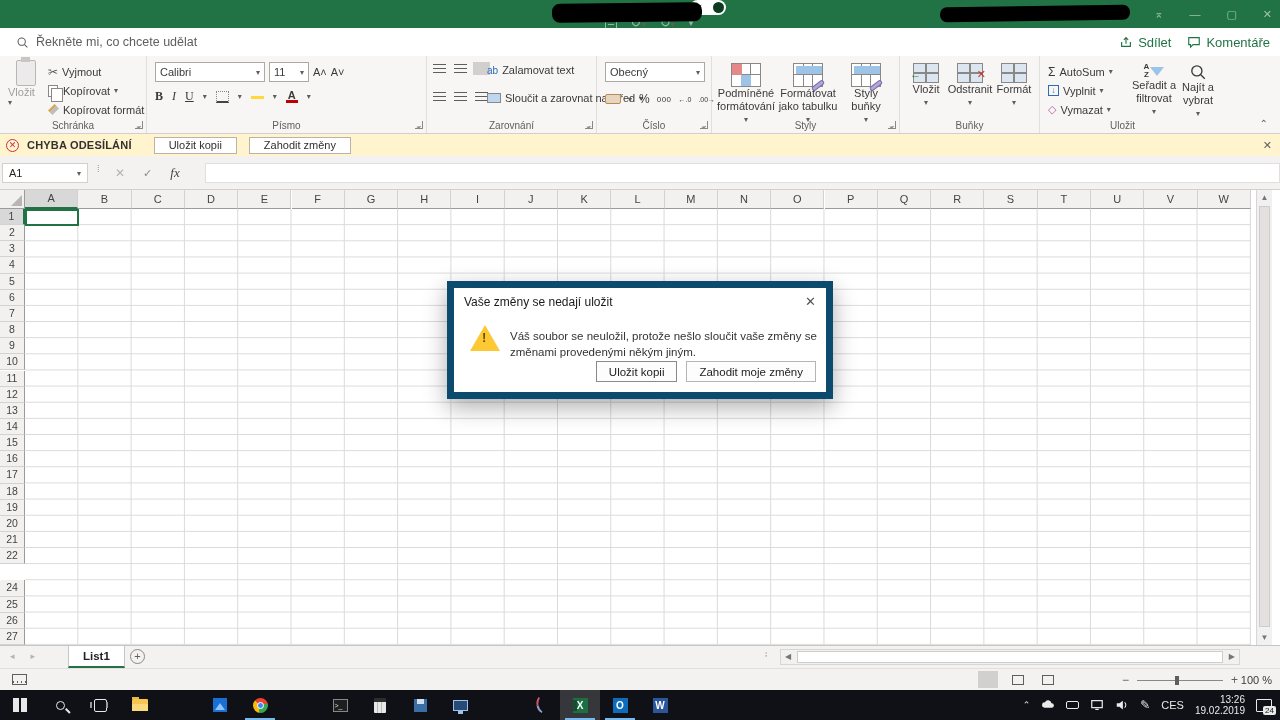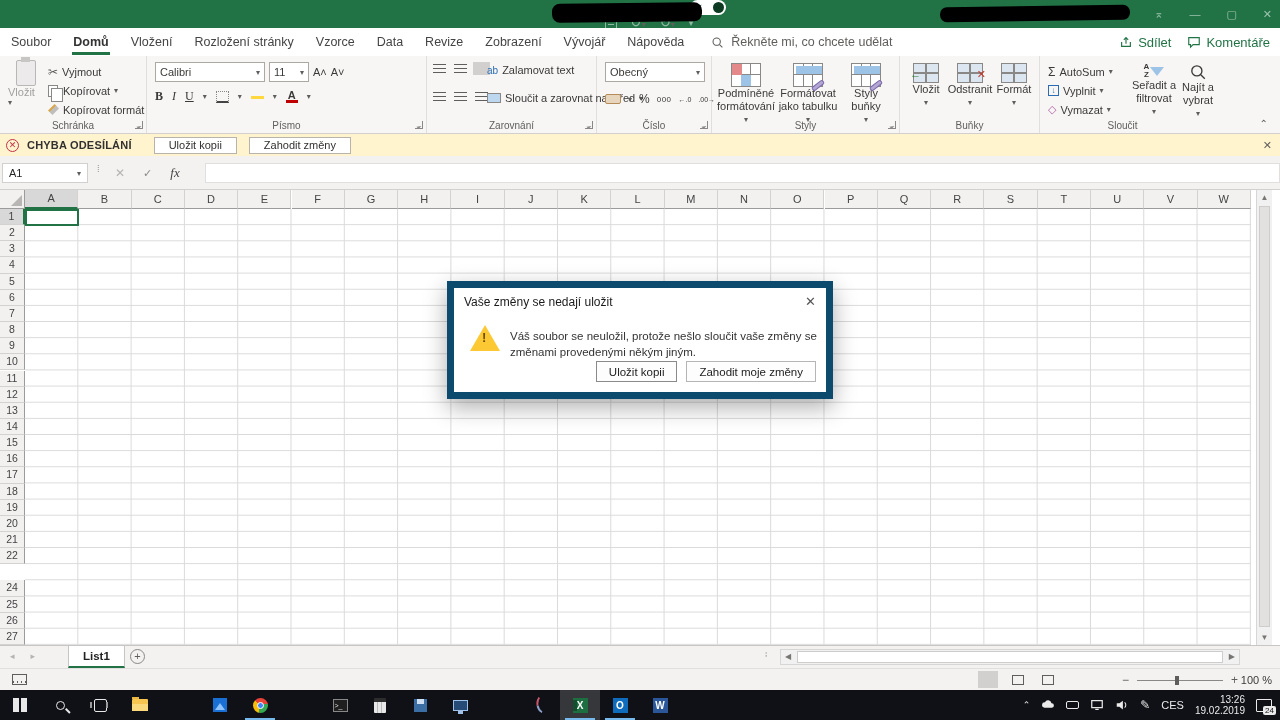--- a/index.html
+++ b/index.html
@@ -271,32 +271,20 @@
     <div class="redact redact2"></div>
     <div class="wincontrols">
       <span>⌅</span>
       <span>—</span>
       <span>▢</span>
       <span>✕</span>
     </div>
   </div>
 
   <div class="tabrow">
-    <div id="rtabs" style="display:flex;">
-        <div class="rtab">Soubor</div>
-        <div class="rtab active">Domů</div>
-        <div class="rtab">Vložení</div>
-        <div class="rtab">Rozložení stránky</div>
-        <div class="rtab">Vzorce</div>
-        <div class="rtab">Data</div>
-        <div class="rtab">Revize</div>
-        <div class="rtab">Zobrazení</div>
-        <div class="rtab">Vývojář</div>
-        <div class="rtab">Nápověda</div>
-      </div>
     <div class="tellme">
       <svg viewBox="0 0 16 16">
           <circle cx="7" cy="7" r="4.5" fill="none" stroke-width="1.3"></circle>
           <line x1="10.5" y1="10.5" x2="14" y2="14" stroke-width="1.3"></line>
         </svg>
       <span>Řekněte mi, co chcete udělat</span>
     </div>
     <div class="topright">
       <div class="topbtn">
         <svg viewBox="0 0 16 16">
@@ -488,21 +476,21 @@
           <span class="caret">▾</span>
       </div>
       <div class="findbig bigbtn">
         <svg viewBox="0 0 16 16">
             <circle cx="7" cy="7" r="4.5"></circle>
             <line x1="10.5" y1="10.5" x2="14" y2="14"></line>
           </svg>
         <span>Najít a vybrat</span>
           <span class="caret">▾</span>
       </div>
-      <div class="glabel">Sloučit</div>
+      <div class="glabel">Uložit</div>
     </div>
 
     <div class="collapse">⌃</div>
   </div>
 
   <div class="msgbar">
     <span class="err-ic">✕</span>
     <span class="msg-title">CHYBA ODESÍLÁNÍ</span>
     <span class="msg-btn">Uložit kopii</span>
     <span class="msg-btn">Zahodit změny</span>

